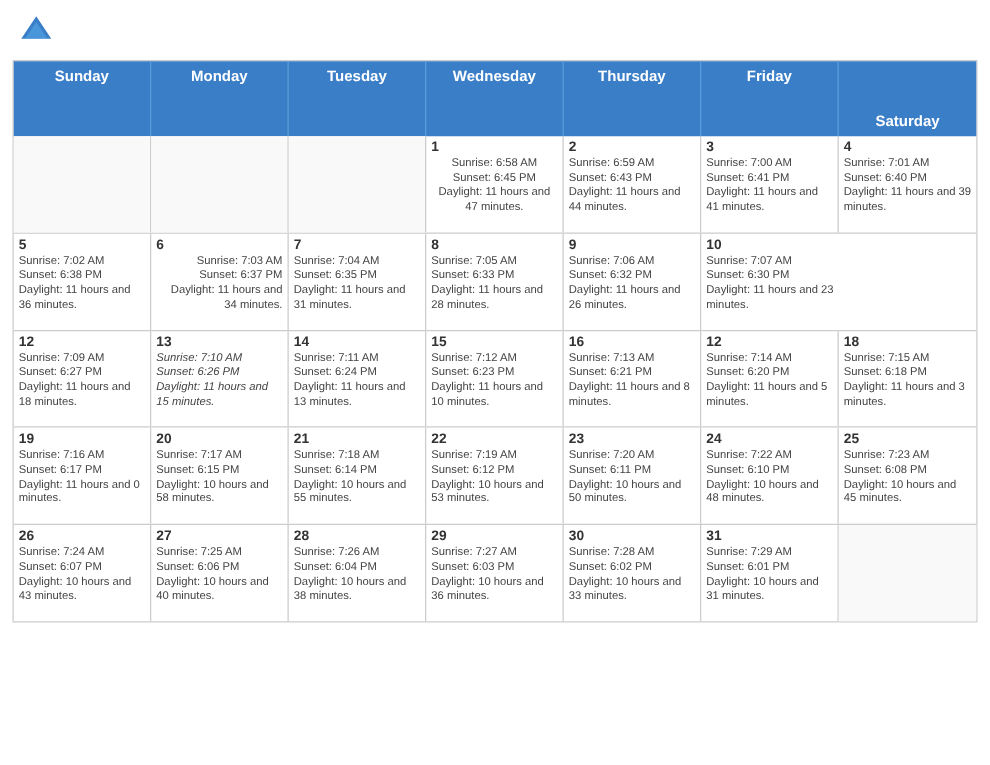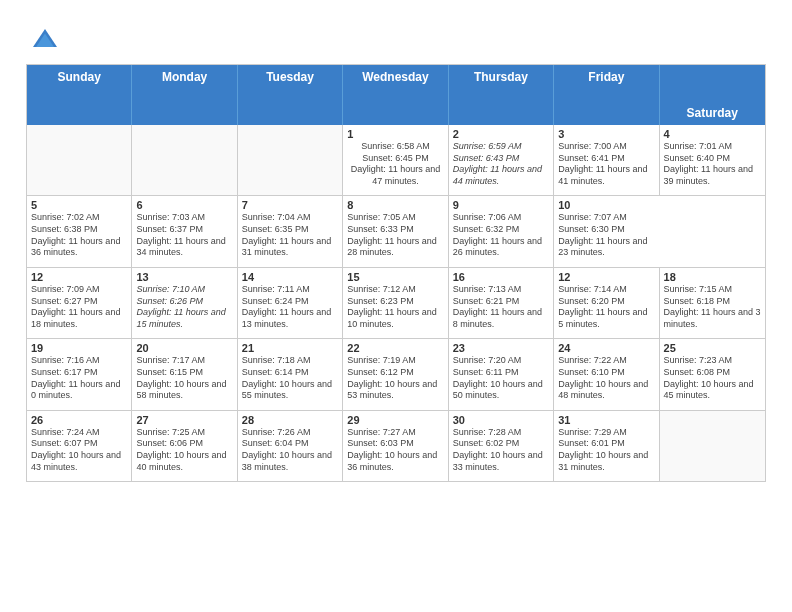--- a/index.html
+++ b/index.html
@@ -6,21 +6,21 @@
     body {
       width: 792px;
       height: 612px;
       font-family: Arial, sans-serif;
       background: #fff;
       overflow: hidden;
     }
     .page {
       width: 792px;
       height: 508px;
-      padding: 26px;
+      padding: 10px;
       display: flex;
       flex-direction: column;
     }
     .header {
       display: flex;
       justify-content: space-between;
       align-items: flex-start;
       margin-bottom: 8px;
       padding: 0 4px;
     }
@@ -145,21 +145,21 @@
           <div class="cell empty"></div>
           <div class="cell empty"></div>
           <div class="cell">
             <span class="cell-number">1</span>
             <div class="cell-info" style="white-space: pre-line; text-align: center;">Sunrise: 6:58 AM
 Sunset: 6:45 PM
 Daylight: 11 hours and 47 minutes.</div>
           </div>
           <div class="cell">
             <span class="cell-number">2</span>
-            <div class="cell-info" style="white-space: pre-line; font-style: italic;">Sunrise: 6:59 AM
+            <div class="cell-info" style="white-space: pre-line;">Sunrise: 6:59 AM
 Sunset: 6:43 PM
 Daylight: 11 hours and 44 minutes.</div>
           </div>
           <div class="cell">
             <span class="cell-number">3</span>
             <div class="cell-info" style="white-space: pre-line;">Sunrise: 7:00 AM
 Sunset: 6:41 PM
 Daylight: 11 hours and 41 minutes.</div>
           </div>
           <div class="cell">
@@ -171,21 +171,21 @@
         </div>
         <div class="week-row">
           <div class="cell">
             <span class="cell-number">5</span>
             <div class="cell-info" style="white-space: pre-line;">Sunrise: 7:02 AM
 Sunset: 6:38 PM
 Daylight: 11 hours and 36 minutes.</div>
           </div>
           <div class="cell">
             <span class="cell-number">6</span>
-            <div class="cell-info" style="white-space: pre-line;">Sunrise: 7:03 AM
+            <div class="cell-info" style="white-space: pre-line; text-align: right;">Sunrise: 7:03 AM
 Sunset: 6:37 PM
 Daylight: 11 hours and 34 minutes.</div>
           </div>
           <div class="cell">
             <span class="cell-number">7</span>
             <div class="cell-info" style="white-space: pre-line;">Sunrise: 7:04 AM
 Sunset: 6:35 PM
 Daylight: 11 hours and 31 minutes.</div>
           </div>
           <div class="cell">

